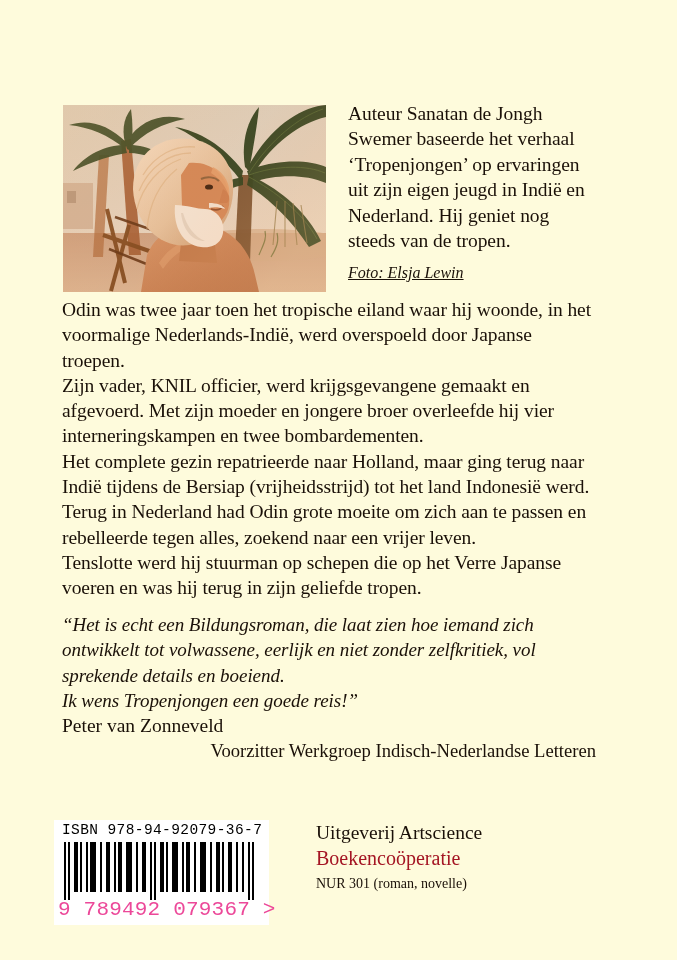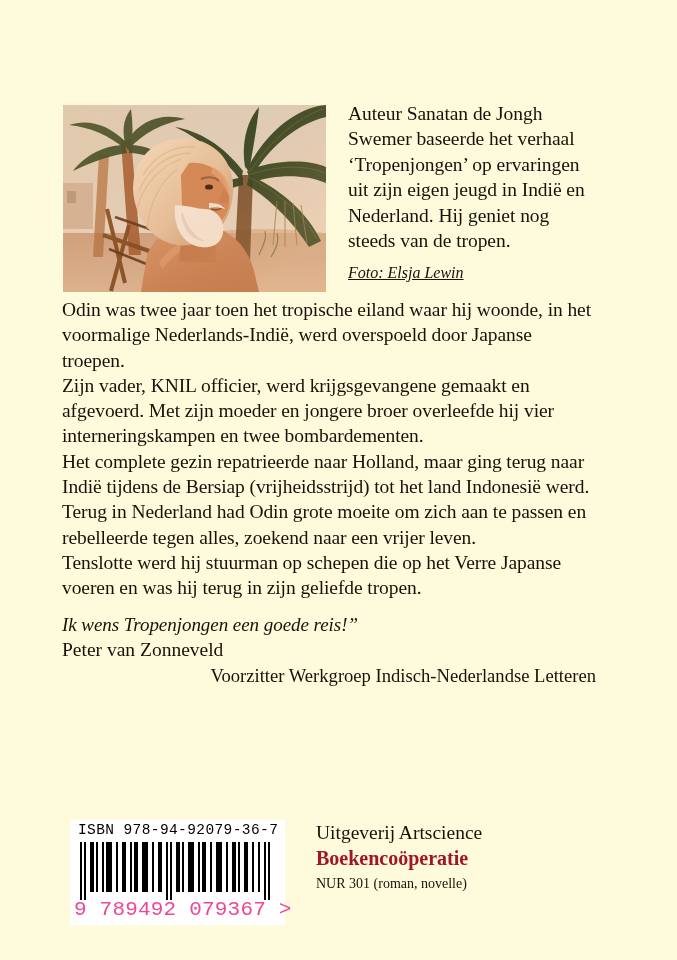--- a/index.html
+++ b/index.html
@@ -104,21 +104,21 @@
     margin: 0;
     font-size: 18.6px;
     line-height: 25.3px;
     font-style: normal;
     text-align: right;
   }
 
   
   .barcode-box {
     position: absolute;
-    left: 70px;
+    left: 54px;
     top: 820px;
     width: 215px;
     height: 105px;
     background: #ffffff;
   }
   .isbn-text {
     position: absolute;
     left: 8px;
     top: 2px;
     font-family: "Liberation Mono", monospace;
@@ -156,21 +156,21 @@
   }
   .publisher .pub-name {
     margin: 0;
     font-size: 19.5px;
     line-height: 25.6px;
   }
   .publisher .pub-coop {
     margin: 0;
     font-size: 20px;
     line-height: 25.6px;
-    font-weight: bold;
+    font-weight: normal;
     color: #a41523;
   }
   .publisher .pub-nur {
     margin: 0;
     font-size: 14px;
     line-height: 25.6px;
   }
 </style>
 </head>
 <body>
@@ -316,20 +316,21 @@
 
   <div class="body-text">
     <p>Odin was twee jaar toen het tropische eiland waar hij woonde, in het voormalige Nederlands-Indië, werd overspoeld door Japanse troepen.</p>
     <p>Zijn vader, KNIL officier, werd krijgsgevangene gemaakt en afgevoerd. Met zijn moeder en jongere broer overleefde hij vier interneringskampen en twee bombardementen.</p>
     <p>Het complete gezin repatrieerde naar Holland, maar ging terug naar Indië tijdens de Bersiap (vrijheidsstrijd) tot het land Indonesië werd.</p>
     <p>Terug in Nederland had Odin grote moeite om zich aan te passen en rebelleerde tegen alles, zoekend naar een vrijer leven.</p>
     <p>Tenslotte werd hij stuurman op schepen die op het Verre Japanse voeren en was hij terug in zijn geliefde tropen.</p>
   </div>
 
   <div class="quote-block">
+    <p class="quote-line">“Het is echt een Bildungsroman, die laat zien hoe iemand zich ontwikkelt tot volwassene, eerlijk en niet zonder zelfkritiek, vol sprekende details en boeiend.</p>
     <p class="quote-line">Ik wens Tropenjongen een goede reis!”</p>
     <p class="attrib">Peter van Zonneveld</p>
     <p class="attrib-role">Voorzitter Werkgroep Indisch-Nederlandse Letteren</p>
   </div>
 
   <div class="barcode-box">
     <div class="isbn-text">ISBN  978-94-92079-36-7</div>
     <div class="bars-wrap">
       <svg width="196" height="58" viewBox="0 0 196 58">
         <g fill="#000000">

